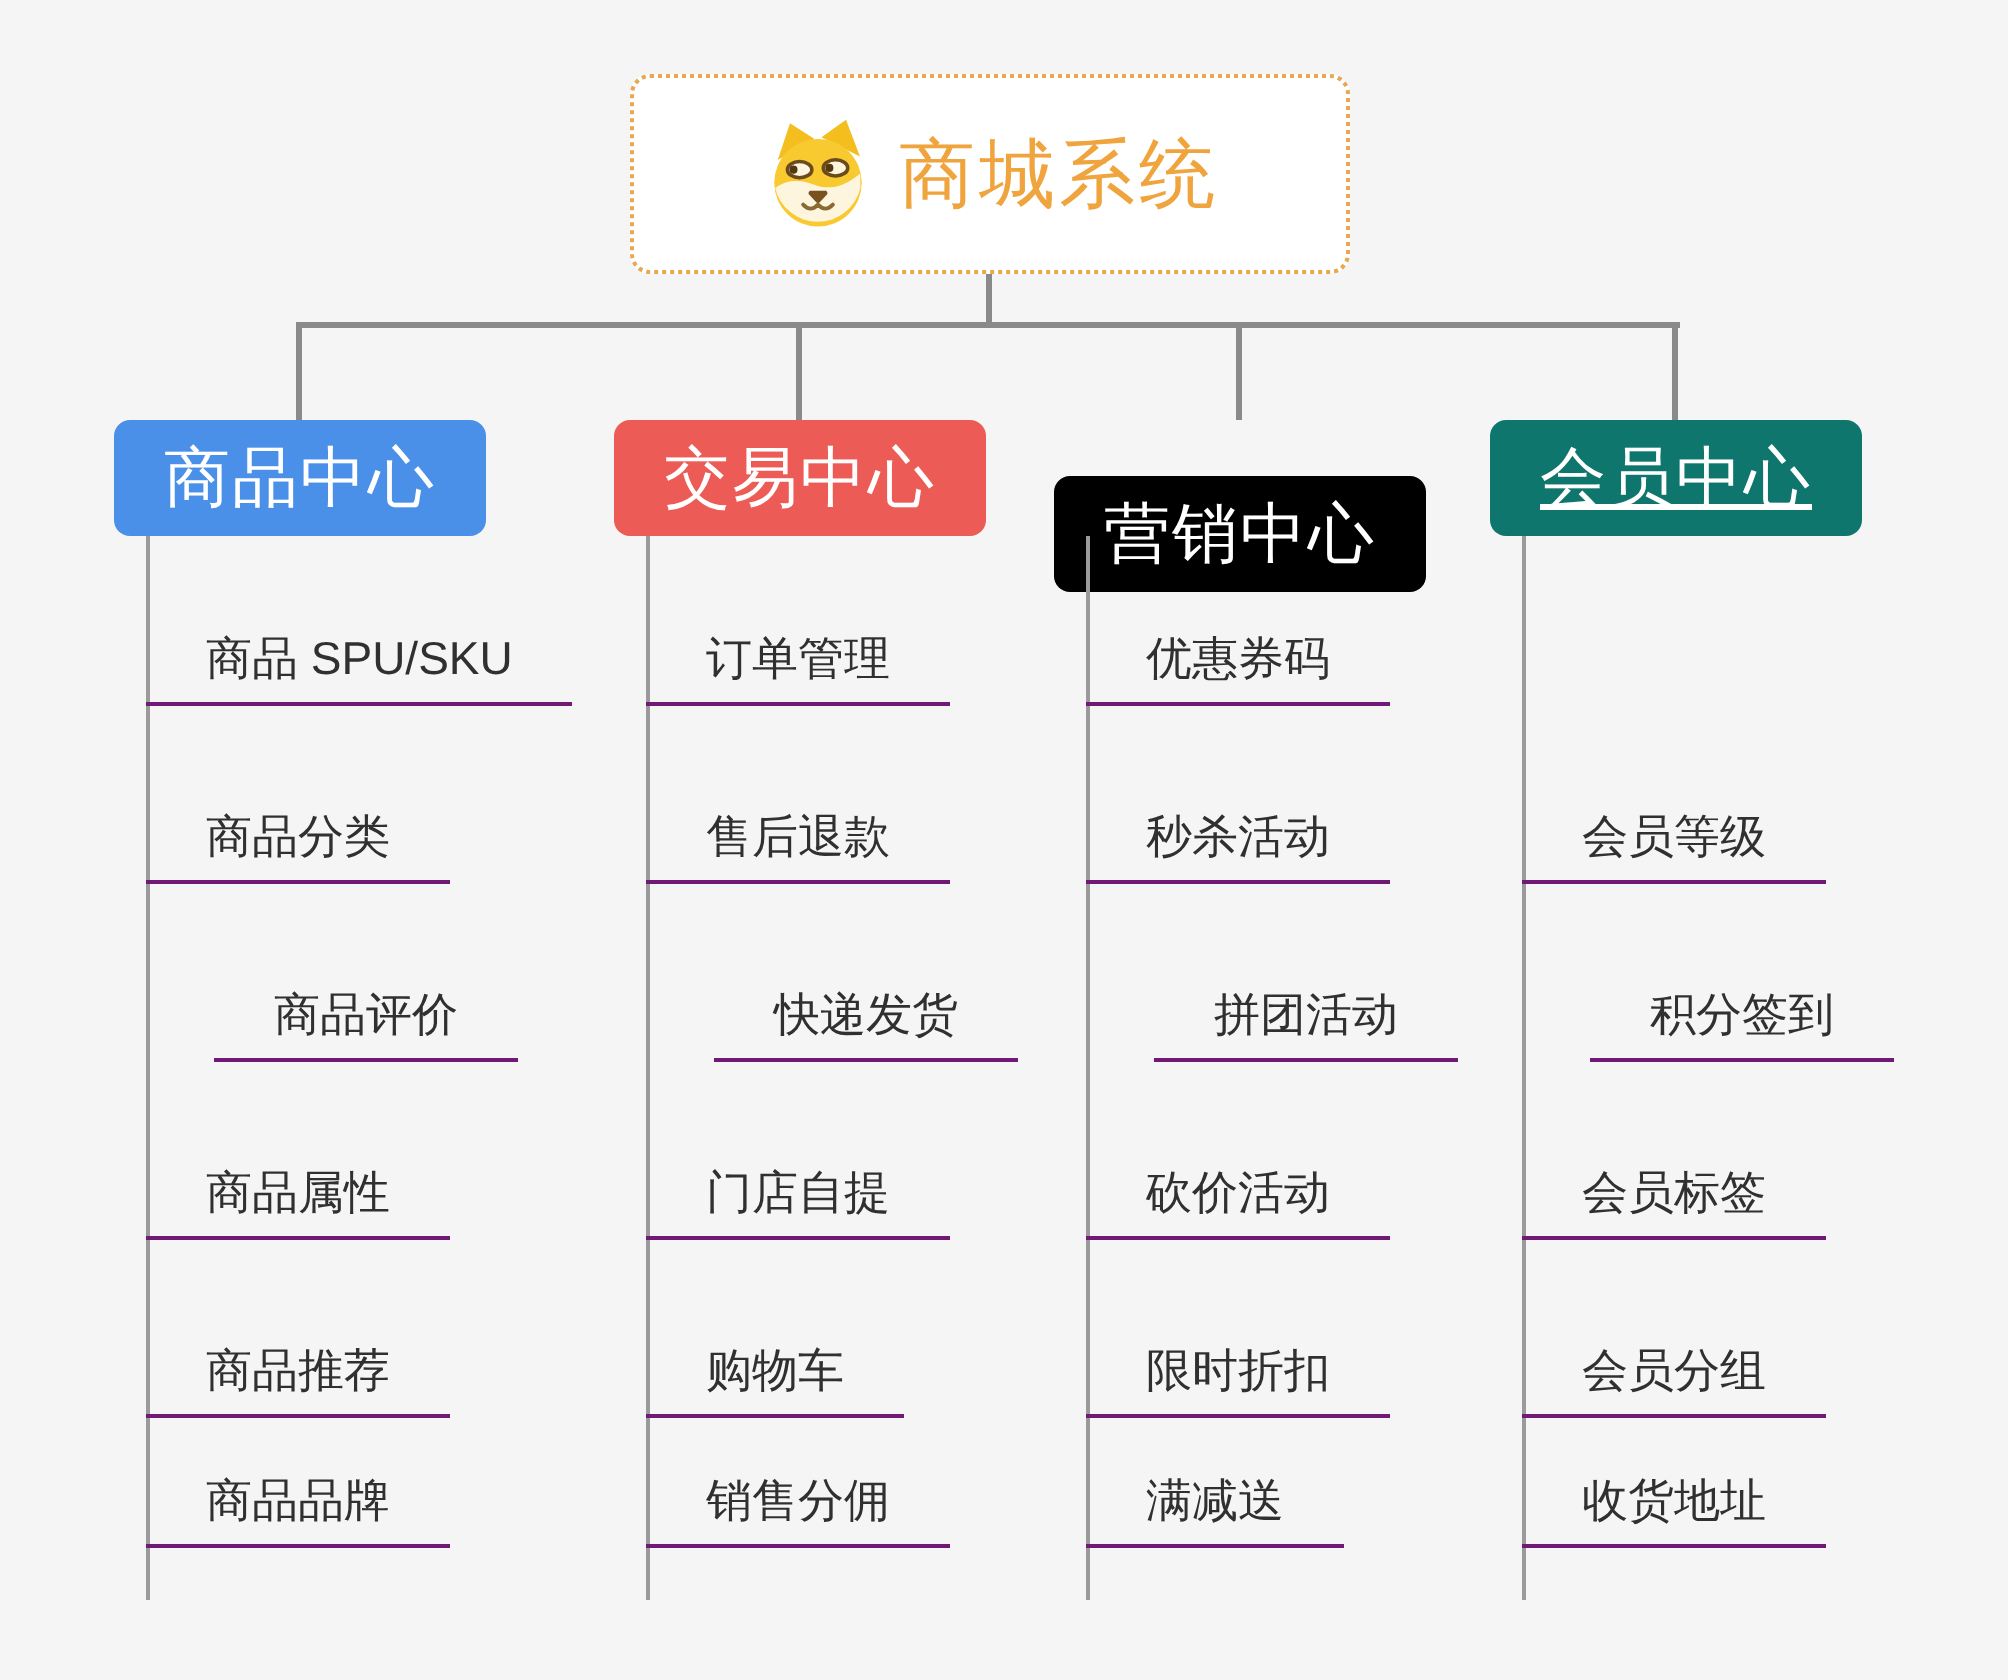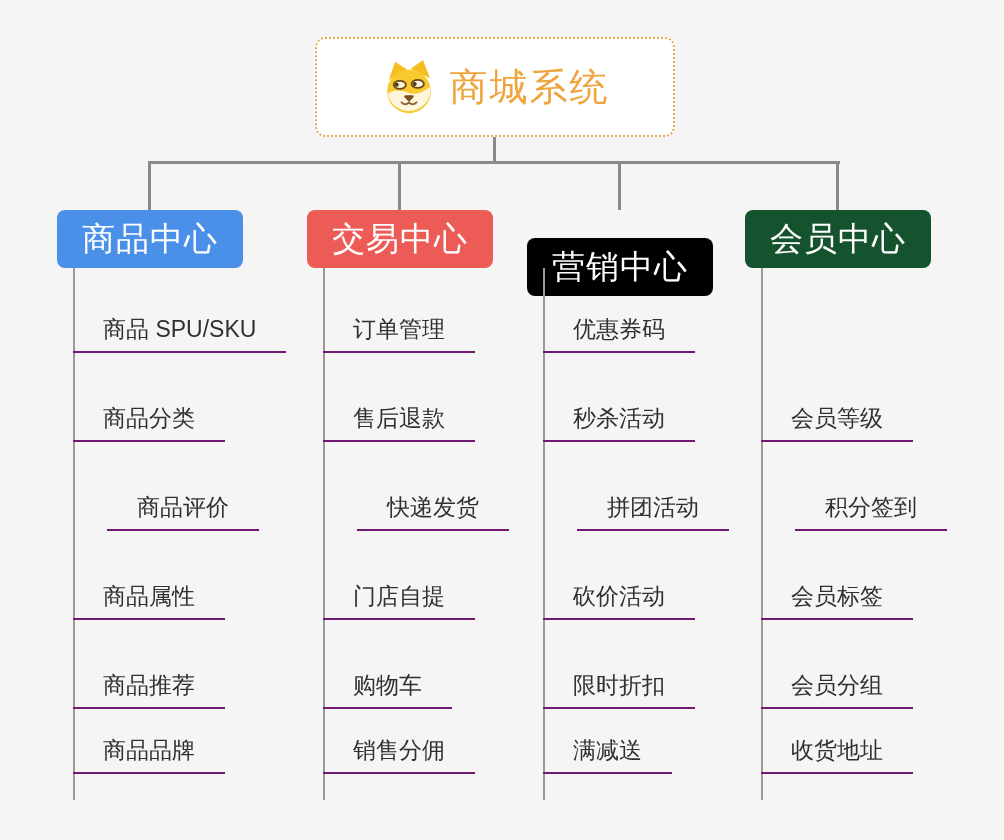--- a/index.html
+++ b/index.html
@@ -138,21 +138,21 @@
     <div class="vline"></div>
     <div class="leaf r1">优惠券码</div>
     <div class="leaf r2">秒杀活动</div>
     <div class="leaf r3">拼团活动</div>
     <div class="leaf r4">砍价活动</div>
     <div class="leaf r5">限时折扣</div>
     <div class="leaf r6">满减送</div>
   </div>
 
   <div class="branch c4">
-    <div class="branch-header" style="background-color: #14532d;">
+    <div class="branch-header" style="background-color: #0f766e; text-decoration: underline;">
       <span>会员中心</span>
     </div>
     <div class="vline"></div>
     <div class="leaf r2">会员等级</div>
     <div class="leaf r3">积分签到</div>
     <div class="leaf r4">会员标签</div>
     <div class="leaf r5">会员分组</div>
     <div class="leaf r6">收货地址</div>
   </div>
 

